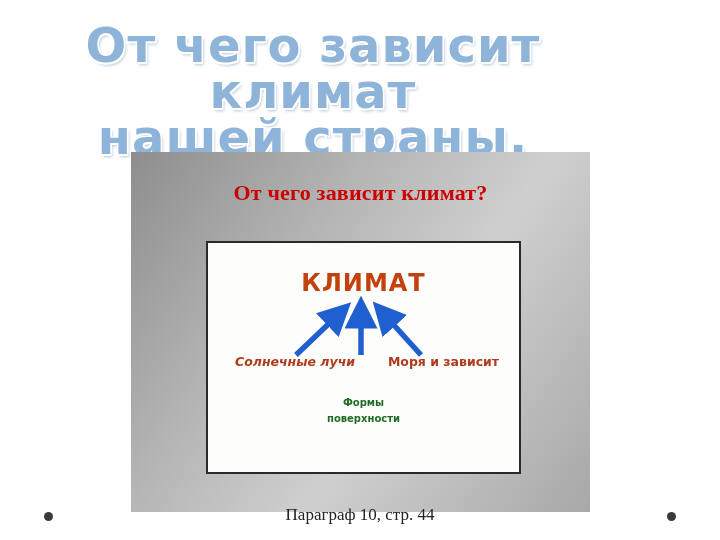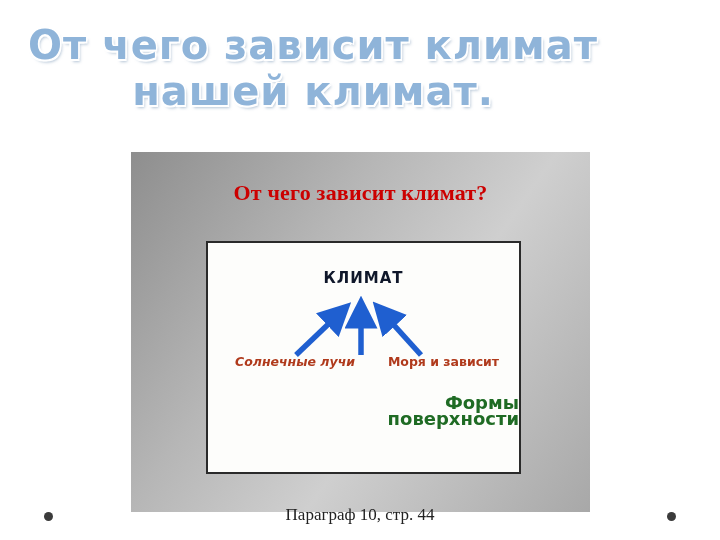--- a/index.html
+++ b/index.html
@@ -21,21 +21,21 @@
   }
   
   .slide-title {
     position: absolute;
     left: 0;
     top: 22px;
     width: 626px;
     text-align: center;
     font-family: "DejaVu Sans", sans-serif;
     font-weight: bold;
-    font-size: 40px;
+    font-size: 48px;
     line-height: 46px;
     letter-spacing: 1px;
     color: #8fb4d9;
     text-shadow:
       -1.5px -1.5px 0 #ffffff,
       1.5px -1.5px 0 #ffffff,
       -1.5px 1.5px 0 #ffffff,
       1.5px 1.5px 0 #ffffff,
       0 0 2px #ffffff,
       2px 3px 3px rgba(120,150,180,0.55);
@@ -82,23 +82,23 @@
     height: 100%;
   }
   .d-climate {
     position: absolute;
     left: 0;
     top: 26px;
     width: 100%;
     text-align: center;
     font-family: "DejaVu Sans", sans-serif;
     font-weight: bold;
-    font-size: 15px;
+    font-size: 24px;
     letter-spacing: 1px;
-    color: #0f172a;
+    color: #c2410c;
   }
   .d-left {
     position: absolute;
     left: 12px;
     top: 111px;
     width: 150px;
     text-align: center;
     font-family: "DejaVu Sans", sans-serif;
     font-weight: bold;
     font-size: 12.5px;
@@ -114,24 +114,24 @@
     font-family: "DejaVu Sans", sans-serif;
     font-weight: bold;
     font-size: 12.5px;
     color: #b03a1c;
   }
   .d-bottom {
     position: absolute;
     left: 0;
     top: 152px;
     width: 100%;
-    text-align: right;
-    font-family: "DejaVu Sans", sans-serif;
-    font-weight: bold;
-    font-size: 18px;
+    text-align: center;
+    font-family: "DejaVu Sans", sans-serif;
+    font-weight: bold;
+    font-size: 10px;
     line-height: 16px;
     color: #1f6b24;
   }
   .arrows-svg {
     position: absolute;
     left: 0;
     top: 0;
     width: 100%;
     height: 100%;
   }
@@ -157,21 +157,21 @@
   .bullet-left { left: 44px; }
   .bullet-right { left: 667px; }
 </style>
 </head>
 <body>
 
 <div class="slide">
 
   <div class="slide-title">
     <span class="line">От чего зависит климат</span>
-    <span class="line">нашей климат.</span>
+    <span class="line">нашей страны.</span>
   </div>
 
   <div class="picture-frame">
 
     <div class="picture-heading">От чего зависит климат?</div>
 
     <div class="diagram-box">
       <div class="diagram-inner">
 
         <div class="d-climate">КЛИМАТ</div>

